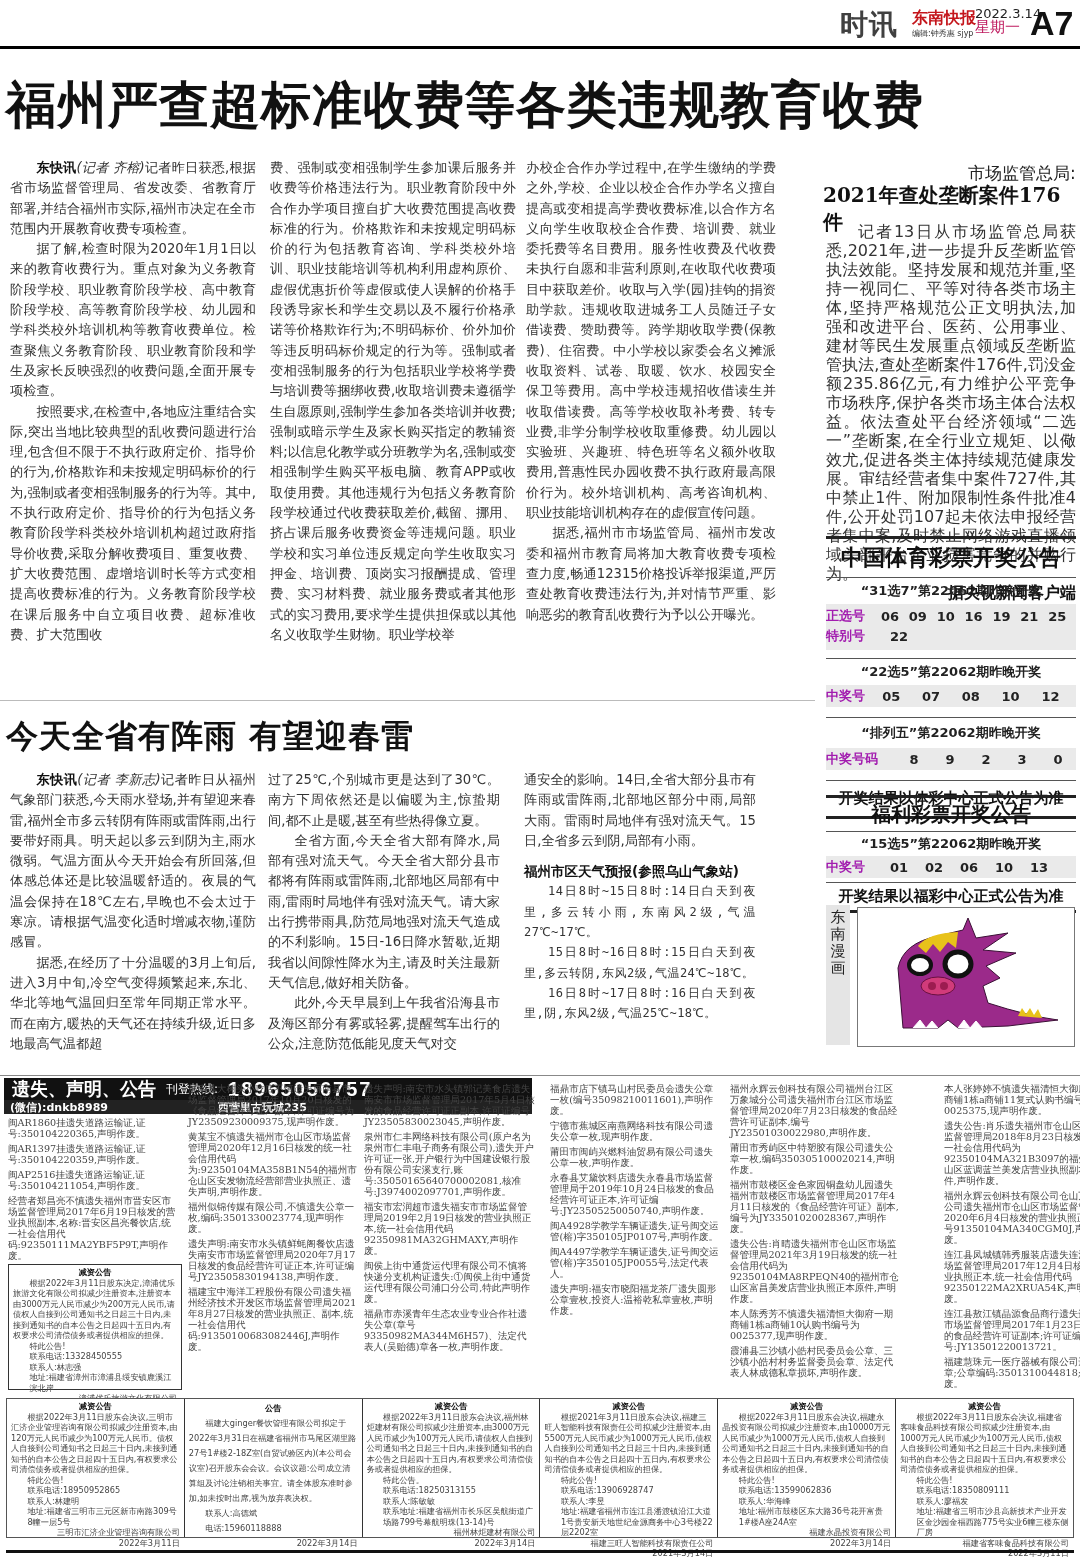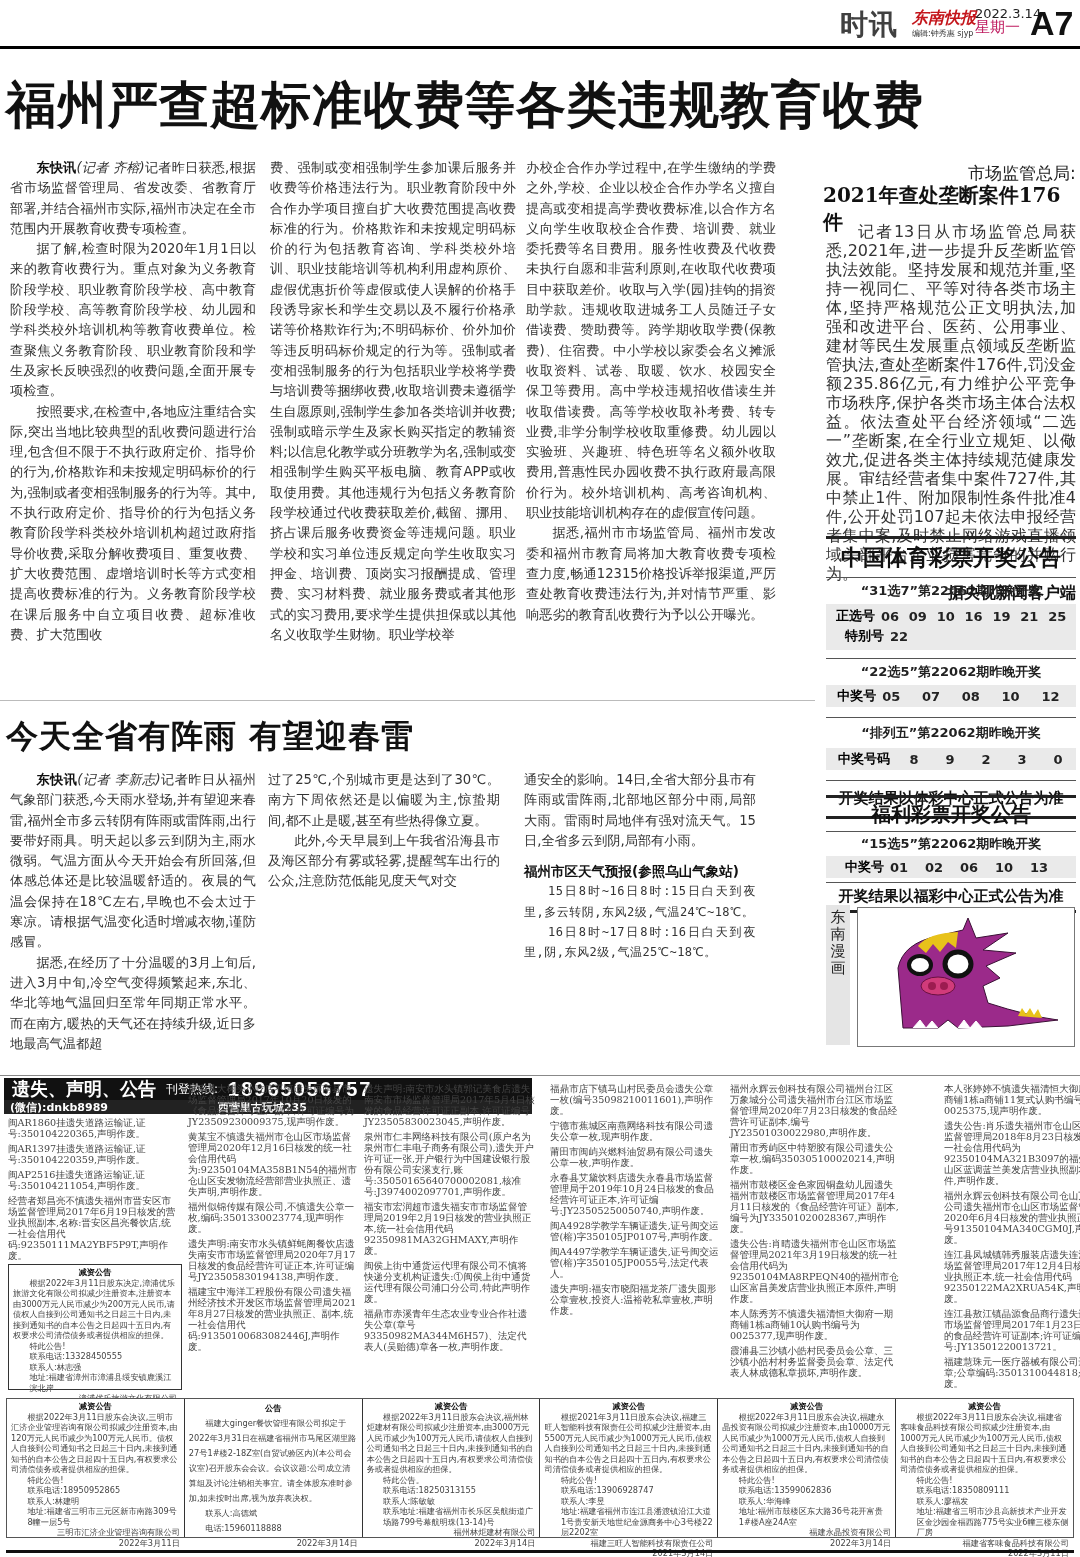--- a/index.html
+++ b/index.html
@@ -1,35 +1,35 @@
 <!DOCTYPE html>
 <html><head>
 <meta charset="utf-8">
 <style>
 *{box-sizing:border-box;margin:0;padding:0}
 body{width:1080px;height:1557px;background:#fff;font-family:"DejaVu Sans",sans-serif;color:#222;position:relative;overflow:hidden}
 .abs{position:absolute}
 .mh-section{left:840px;top:6px;font-size:28px;font-weight:bold;color:#404040;letter-spacing:1px}
-.mh-logo{left:912px;top:8px;font-size:16px;color:#c4161c;font-family:"DejaVu Serif",serif;font-weight:bold;font-style:italic}
+.mh-logo{left:912px;top:8px;font-size:16px;color:#c4161c;font-family:"DejaVu Serif",serif;font-weight:bold;}
 .mh-editor{left:912px;top:28px;font-size:8px;color:#333}
 .mh-date{left:975px;top:6px;font-size:13px;color:#222}
 .mh-week{left:975px;top:18px;font-size:15px;color:#be185d}
 .mh-page{left:1030px;top:4px;font-size:34px;font-weight:bold;color:#111;font-family:"Liberation Sans",sans-serif}
 .rule{height:2px;background:#000}
 .headline1{left:6px;top:72px;font-size:50px;font-weight:bold;letter-spacing:1px;color:#111;font-family:"DejaVu Serif",serif}
 .col{font-size:13.2px;line-height:20.3px;color:#333;text-align:justify}
 .col p{text-indent:2em}
 .col b{color:#111}
 .sidehead1{left:968px;top:162px;font-size:17px;color:#222}
 .sidehead2{left:823px;top:182px;font-size:20px;font-weight:bold;color:#111;font-family:"DejaVu Serif",serif}
 .lot-box{left:826px}
 .lot-title{font-size:22px;font-weight:bold;text-align:center;font-family:"DejaVu Serif",serif;color:#111}
 .lot-sub{font-size:13px;font-weight:bold;text-align:center;color:#222}
 .lot-row{background:#eaeaea;font-size:13px;font-weight:bold;padding:2px 0;display:flex;align-items:center}
-.lot-label{color:#000000;width:64px;text-align:right;padding-right:6px}
+.lot-label{color:#a21caf;width:64px;text-align:left;padding-right:6px}
 .lot-num{display:inline-block;width:33px;color:#222}
 .lot-note{font-size:15px;font-weight:bold;text-align:center;color:#111}
 .hr{height:1px;background:#555}
 .hr2{height:3px;background:#222}
 .headline2{left:6px;top:715px;font-size:32px;font-weight:bold;color:#111;font-family:"DejaVu Serif",serif;letter-spacing:1px}
 .forecast-title{font-weight:bold;font-size:13.5px;color:#111}
 .comic-label{left:826px;top:905px;width:24px;height:140px;background:#e5e5e5;font-size:15px;line-height:17px;text-align:center;color:#222;padding-top:4px}
 .comic-frame{left:857px;top:907px;width:218px;height:140px;border:1px solid #777;background:#fff}
 .ads-header{left:4px;top:1078px;width:528px;height:22px;background:#111;color:#fff;font-weight:bold;font-size:18px;padding-left:8px;display:flex;align-items:center;gap:10px}
 .ads-header .hot{font-size:12px;font-weight:normal}
@@ -141,25 +141,27 @@
 
 <div class="abs rule" style="left:0;top:700px;width:815px;height:1px;background:#bbb"></div>
 <h2 class="abs headline2">今天全省有阵雨 有望迎春雷</h2>
 
 <div class="abs col" style="left:10px;top:770px;width:246px;height:280px">
   <p><b>东快讯</b><span style="font-style:italic">(记者 李新志)</span><span>记者昨日从福州气象部门获悉,今天雨水登场,并有望迎来春雷,福州全市多云转阴有阵雨或雷阵雨,出行要带好雨具。明天起以多云到阴为主,雨水微弱。气温方面从今天开始会有所回落,但体感总体还是比较温暖舒适的。夜晨的气温会保持在18℃左右,早晚也不会太过于寒凉。请根据气温变化适时增减衣物,谨防感冒。</span></p>
   <p>据悉,在经历了十分温暖的3月上旬后,进入3月中旬,冷空气变得频繁起来,东北、华北等地气温回归至常年同期正常水平。而在南方,暖热的天气还在持续升级,近日多地最高气温都超</p>
 </div>
 <div class="abs col" style="left:268px;top:770px;width:232px;height:280px">
   <div>过了25℃,个别城市更是达到了30℃。南方下周依然还是以偏暖为主,惊蛰期间,都不止是暖,甚至有些热得像立夏。</div>
+  <p>全省方面,今天全省大部有降水,局部有强对流天气。今天全省大部分县市都将有阵雨或雷阵雨,北部地区局部有中雨,雷雨时局地伴有强对流天气。请大家出行携带雨具,防范局地强对流天气造成的不利影响。15日-16日降水暂歇,近期我省以间隙性降水为主,请及时关注最新天气信息,做好相关防备。</p>
   <p>此外,今天早晨到上午我省沿海县市及海区部分有雾或轻雾,提醒驾车出行的公众,注意防范低能见度天气对交</p>
 </div>
 <div class="abs col" style="left:524px;top:770px;width:232px;height:280px">
   <div>通安全的影响。14日,全省大部分县市有阵雨或雷阵雨,北部地区部分中雨,局部大雨。雷雨时局地伴有强对流天气。15日,全省多云到阴,局部有小雨。</div>
   <div class="forecast-title" style="margin-top:10px">福州市区天气预报(参照乌山气象站)</div>
+  <p style="font-family:'DejaVu Sans Mono',monospace;font-size:12px;letter-spacing:0.5px">14日8时~15日8时:14日白天到夜里,多云转小雨,东南风2级,气温27℃~17℃。</p>
   <p style="font-family:'DejaVu Sans Mono',monospace;font-size:12px;letter-spacing:0.5px">15日8时~16日8时:15日白天到夜里,多云转阴,东风2级,气温24℃~18℃。</p>
   <p style="font-family:'DejaVu Sans Mono',monospace;font-size:12px;letter-spacing:0.5px">16日8时~17日8时:16日白天到夜里,阴,东风2级,气温25℃~18℃。</p>
 </div>
 
 <div class="abs comic-label">东南漫画</div>
 <div class="abs comic-frame">
   <svg width="216" height="138" viewBox="0 0 216 138">
     <path d="M45 120 L40 60 Q45 35 80 28 L105 22 L110 10 L118 30 L150 25 L125 42 L158 45 L128 58 L142 70 L125 78 L130 95 Q170 108 200 112 L150 118 L100 120 L90 112 L80 120 Z" fill="#9b2a8a" stroke="#3a1035" stroke-width="1"></path>
     <path d="M60 38 Q70 25 100 24 L98 40 L90 34 L82 44 L75 36 L68 45 Z" fill="#e8c21a"></path>
     <ellipse cx="62" cy="57" rx="11" ry="9" fill="#fff" stroke="#111" stroke-width="4"></ellipse>

